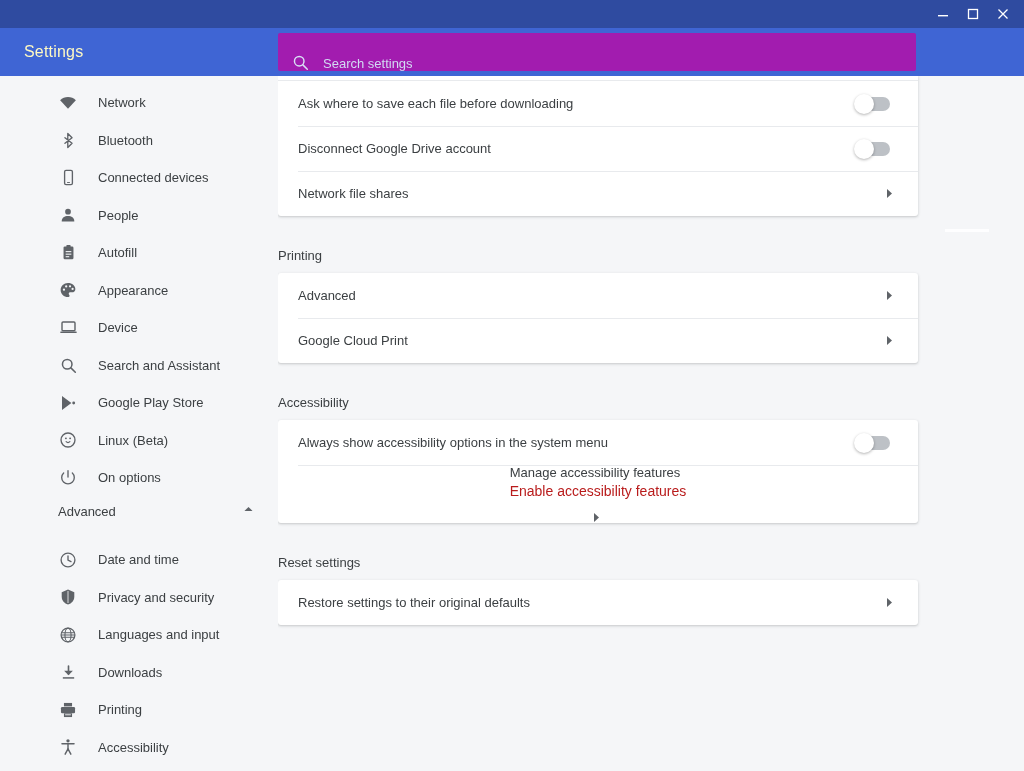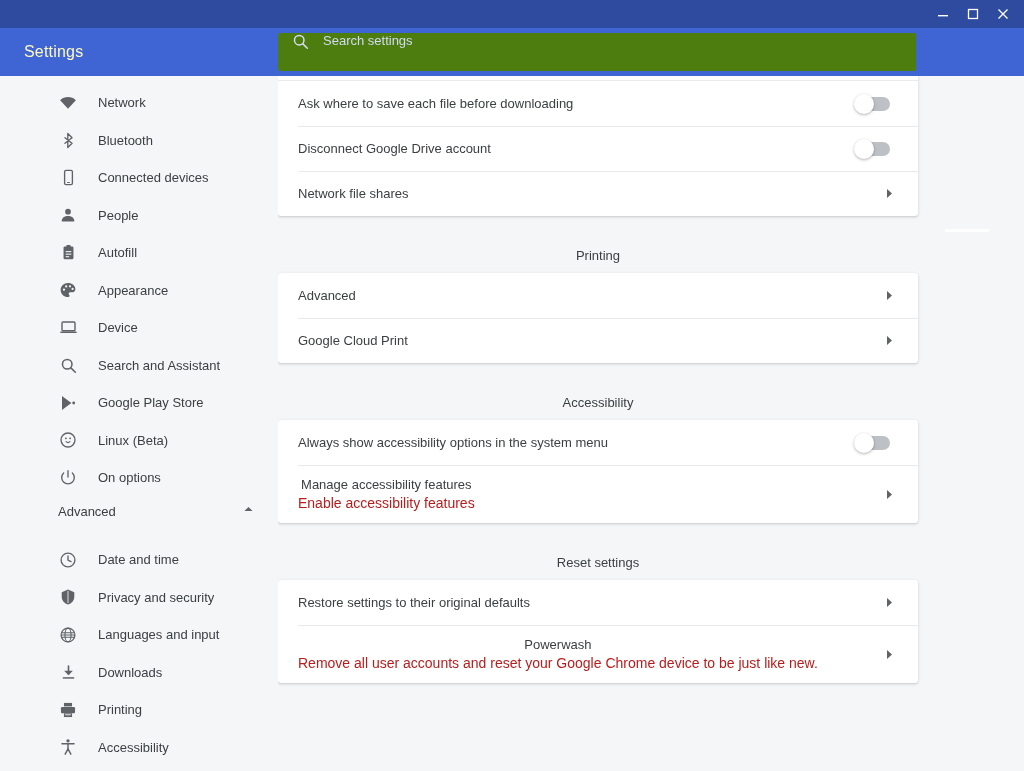--- a/index.html
+++ b/index.html
@@ -55,24 +55,24 @@
   .header-title {
     width: 278px;
     padding-left: 24px;
     color: #fef9c3;
     font-size: 16px;
     letter-spacing: .2px;
   }
   .searchbox {
     width: 638px;
     height: 38px;
-    background: #4d7c0f;
+    background: #a21caf;
     border-radius: 2px;
     display: flex;
-    align-items: flex-start;
+    align-items: flex-end;
     padding: 0 14px;
     gap: 14px;
   }
   .search-icon { color: #d9e0f5; display: flex; }
   .search-placeholder {
     color: #d2dbf3;
     font-size: 13px;
   }
 
   
@@ -135,21 +135,20 @@
     position: absolute;
     top: 0; left: 278px;
     width: 746px;
     height: 695px;
     overflow: hidden;
   }
   .content-inner {
     position: relative;
     width: 746px;
     padding-bottom: 60px;
-    text-align: center;
   }
 
   .card {
     width: 640px;
     background: #ffffff;
     border-radius: 3px;
     box-shadow: 0 1px 2px rgba(60,64,67,.18), 0 1px 3px 1px rgba(60,64,67,.06);
   }
 
   .section-title {
@@ -161,21 +160,21 @@
 
   .row {
     position: relative;
     display: flex;
     align-items: center;
     justify-content: space-between;
     min-height: 45px;
     padding: 0 20px;
     cursor: default;
   }
-  .row.two-line { min-height: 58px; }
+  .row.two-line { min-height: 58px; flex-direction: column; }
   .row + .row::before {
     content: "";
     position: absolute;
     top: 0; left: 20px; right: 0;
     height: 1px;
     background: #e8eaed;
   }
   .row-texts { display: flex; flex-direction: column; gap: 3px; }
   .row-label {
     font-size: 13px;
@@ -554,31 +553,20 @@
         <div class="section-title">Reset settings</div>
         <div class="card">
           <div class="row">
             <span class="row-label">Restore settings to their original defaults</span>
             <span class="arrow-ico">
               <svg width="9" height="11" viewBox="0 0 9 11">
                   <path d="M2 1 L7 5.5 L2 10 Z" fill="currentColor"></path>
                 </svg>
             </span>
           </div>
-          <div class="row two-line">
-            <span class="row-texts">
-              <span class="row-label">Powerwash</span>
-              <span class="row-sub">Remove all user accounts and reset your Google Chrome device to be just like new.</span>
-            </span>
-            <span class="arrow-ico">
-              <svg width="9" height="11" viewBox="0 0 9 11">
-                  <path d="M2 1 L7 5.5 L2 10 Z" fill="currentColor"></path>
-                </svg>
-            </span>
-          </div>
         </div>
 
       </div>
     </main>
 
     <div class="artifact"></div>
   </div>
 </div>
 
 </body></html>

